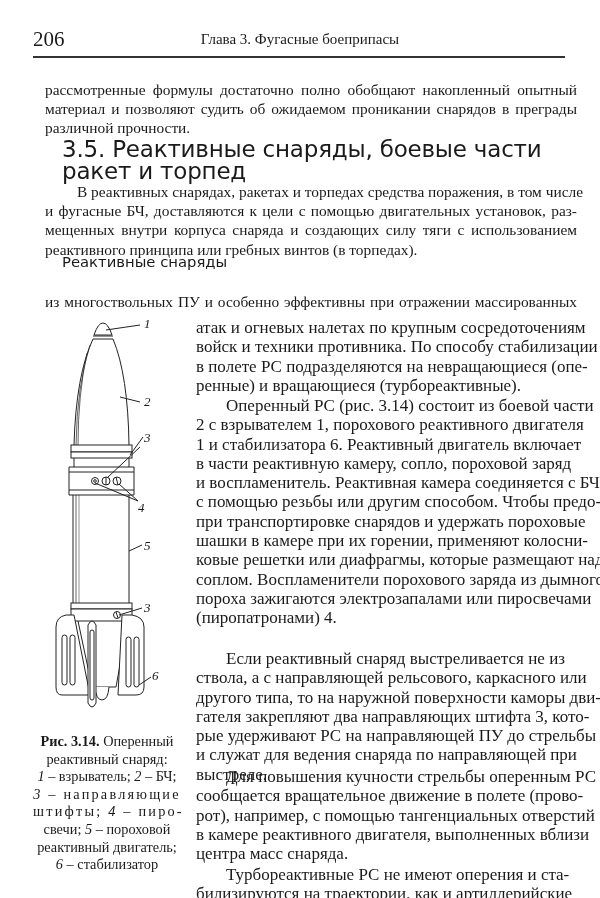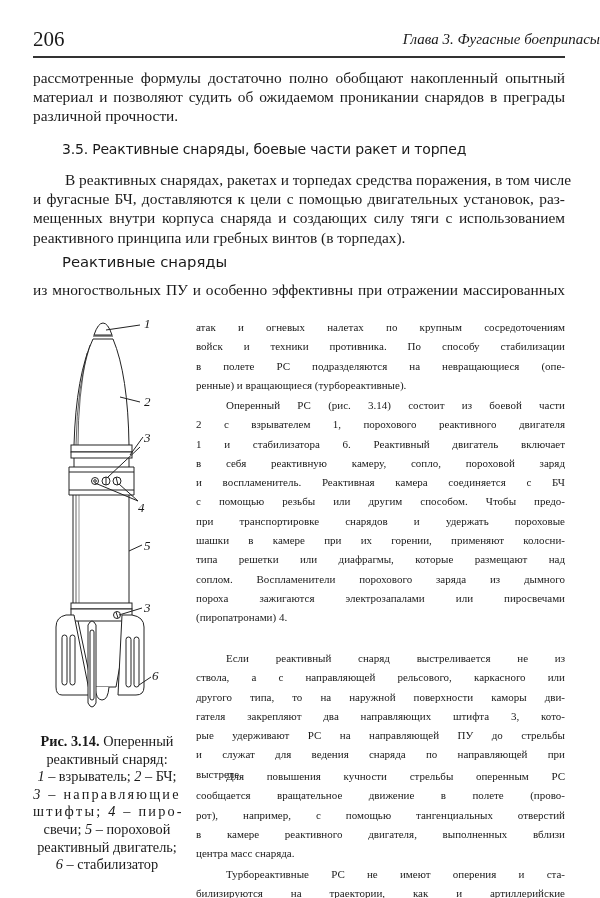--- a/index.html
+++ b/index.html
@@ -6,49 +6,49 @@
   body {
     width: 600px; height: 898px; position: relative; overflow: hidden;
     font-family: "Liberation Serif", "DejaVu Serif", serif;
     color: #1a1a1a;
   }
   .page-number {
     position: absolute; left: 33px; top: 30px;
     font-size: 21px; line-height: 18px;
   }
   .running-head {
-    position: absolute; left: 0; right: 0; top: 30px; text-align: right;
-    font-size: 15px; line-height: 18px; font-style: italic;
+    position: absolute; left: 0; right: 0; top: 30px; text-align: center;
+    font-size: 15px; line-height: 18px; 
   }
   .head-rule {
     position: absolute; left: 33px; top: 56px; width: 532px; height: 1.5px;
     background: #333;
   }
   .para {
     position: absolute; left: 33px; width: 532px;
     font-size: 15.4px; line-height: 19.2px; text-align: justify;
-    margin: 0;
+    margin: 12px;
   }
   .para .line { display: block; white-space: nowrap; text-align-last: justify; text-align: justify; }
   .para .line.last { text-align-last: left; }
   .para .line.indent { padding-left: 32px; }
   .section-title {
     position: absolute; left: 62px; top: 138px;
     font-family: "DejaVu Sans", "Liberation Sans", sans-serif;
-    font-size: 14px; line-height: 22px; color: #1a1a1a;
+    font-size: 23px; line-height: 22px; color: #1a1a1a;
     letter-spacing: -0.2px;
   }
   .subsection-title {
     position: absolute; left: 62px; top: 253px;
     font-family: "DejaVu Sans", "Liberation Sans", sans-serif;
     font-size: 14.8px; line-height: 18px; color: #1a1a1a;
   }
   .col-right {
     position: absolute; left: 196px; width: 369px;
-    font-size: 11px; line-height: 19.3px; margin: 0;
+    font-size: 17px; line-height: 19.3px; margin: 0;
   }
   .col-right .line { display: block; white-space: nowrap; text-align: justify; text-align-last: justify; }
   .col-right .line.last { text-align-last: left; }
   .col-right .line.indent { padding-left: 30px; }
   .figure {
     position: absolute; left: 40px; top: 315px; width: 150px; height: 400px;
   }
   .fig-label {
     position: absolute; font-style: italic; font-size: 13px; line-height: 14px;
   }
@@ -93,26 +93,26 @@
   <span class="line">атак и огневых налетах по крупным сосредоточениям</span>
   <span class="line">войск и техники противника. По способу стабилизации</span>
   <span class="line">в полете РС подразделяются на невращающиеся (опе-</span>
   <span class="line last">ренные) и вращающиеся (турбореактивные).</span>
 </div>
 
 <div class="col-right" style="top:396px;">
   <span class="line indent">Оперенный РС (рис. 3.14) состоит из боевой части</span>
   <span class="line">2 с взрывателем 1, порохового реактивного двигателя</span>
   <span class="line">1 и стабилизатора 6. Реактивный двигатель включает</span>
-  <span class="line">в себя реактивную камеру, сопло, пороховой заряд</span>
+  <span class="line">в части реактивную камеру, сопло, пороховой заряд</span>
   <span class="line">и воспламенитель. Реактивная камера соединяется с БЧ</span>
   <span class="line">с помощью резьбы или другим способом. Чтобы предо-</span>
   <span class="line">при транспортировке снарядов и удержать пороховые</span>
   <span class="line">шашки в камере при их горении, применяют колосни-</span>
-  <span class="line">типа решетки или диафрагмы, которые размещают над</span>
+  <span class="line">ковые решетки или диафрагмы, которые размещают над</span>
   <span class="line">соплом. Воспламенители порохового заряда из дымного</span>
   <span class="line">пороха зажигаются электрозапалами или пиросвечами</span>
   <span class="line last">(пиропатронами) 4.</span>
 </div>
 
 <div class="col-right" style="top:649px;">
   <span class="line indent">Если реактивный снаряд выстреливается не из</span>
   <span class="line">ствола, а с направляющей рельсового, каркасного или</span>
   <span class="line">другого типа, то на наружной поверхности каморы дви-</span>
   <span class="line">гателя закрепляют два направляющих штифта 3, кото-</span>

